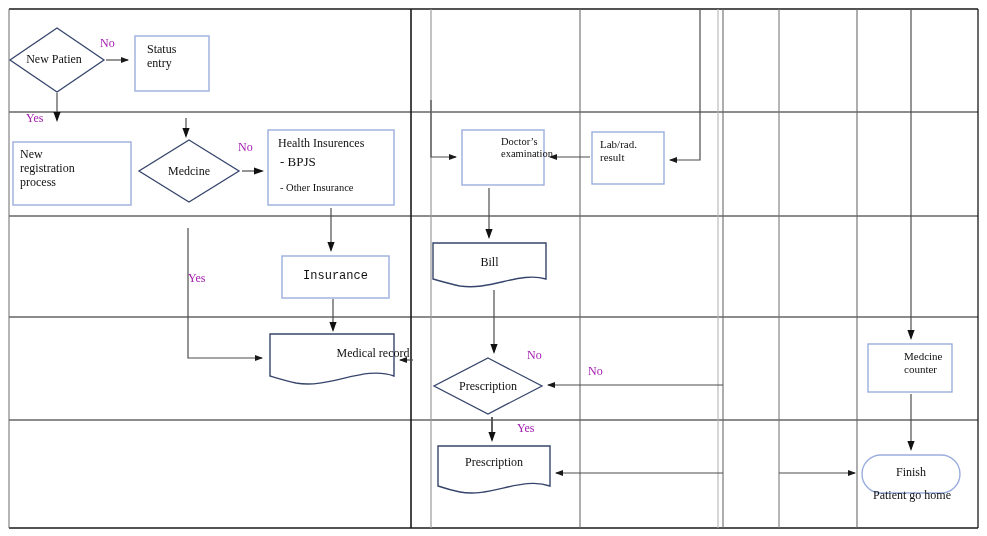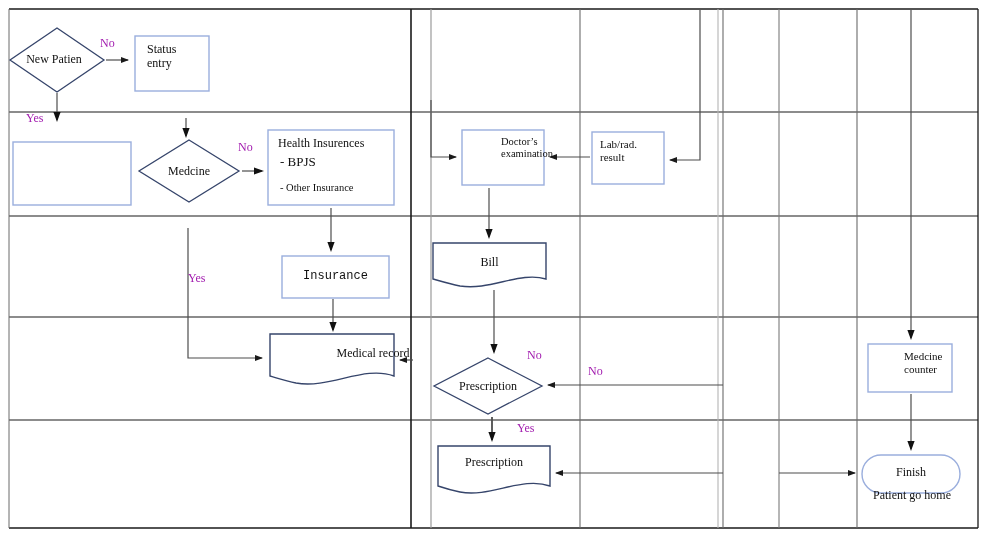--- a/index.html
+++ b/index.html
@@ -147,20 +147,23 @@
 
       <rect x="862" y="455" width="98" height="38" rx="19" ry="19" stroke="#9aaedd" stroke-width="1.4"></rect>
     </g>
   </svg>
 
   <div class="node-label lbl-center" style="left:6px;  top:52px;  width:96px;  font-size:12px;">New Patien</div>
 
   <div class="node-label lbl-left" style="left:147px; top:42px; width:62px; font-size:12px;">Status
 entry</div>
 
+  <div class="node-label lbl-left" style="left:20px;  top:147px; width:108px; font-size:12px;">New
+registration
+process</div>
 
   <div class="node-label lbl-center" style="left:139px; top:164px; width:100px; font-size:12px;">Medcine</div>
 
   <div class="node-label lbl-left" style="left:278px; top:136px; width:116px; font-size:12px;">Health Insurences</div>
   <div class="node-label lbl-left" style="left:280px; top:154px; width:114px; font-size:13px;">-    BPJS</div>
   <div class="node-label lbl-left" style="left:280px; top:182px; width:114px; font-size:10.5px;">-    Other Insurance</div>
 
   <div class="node-label lbl-left" style="left:469px; top:136px; width:76px; font-size:10.5px;margin-left:32px;">Doctor’s
 examination</div>
 

